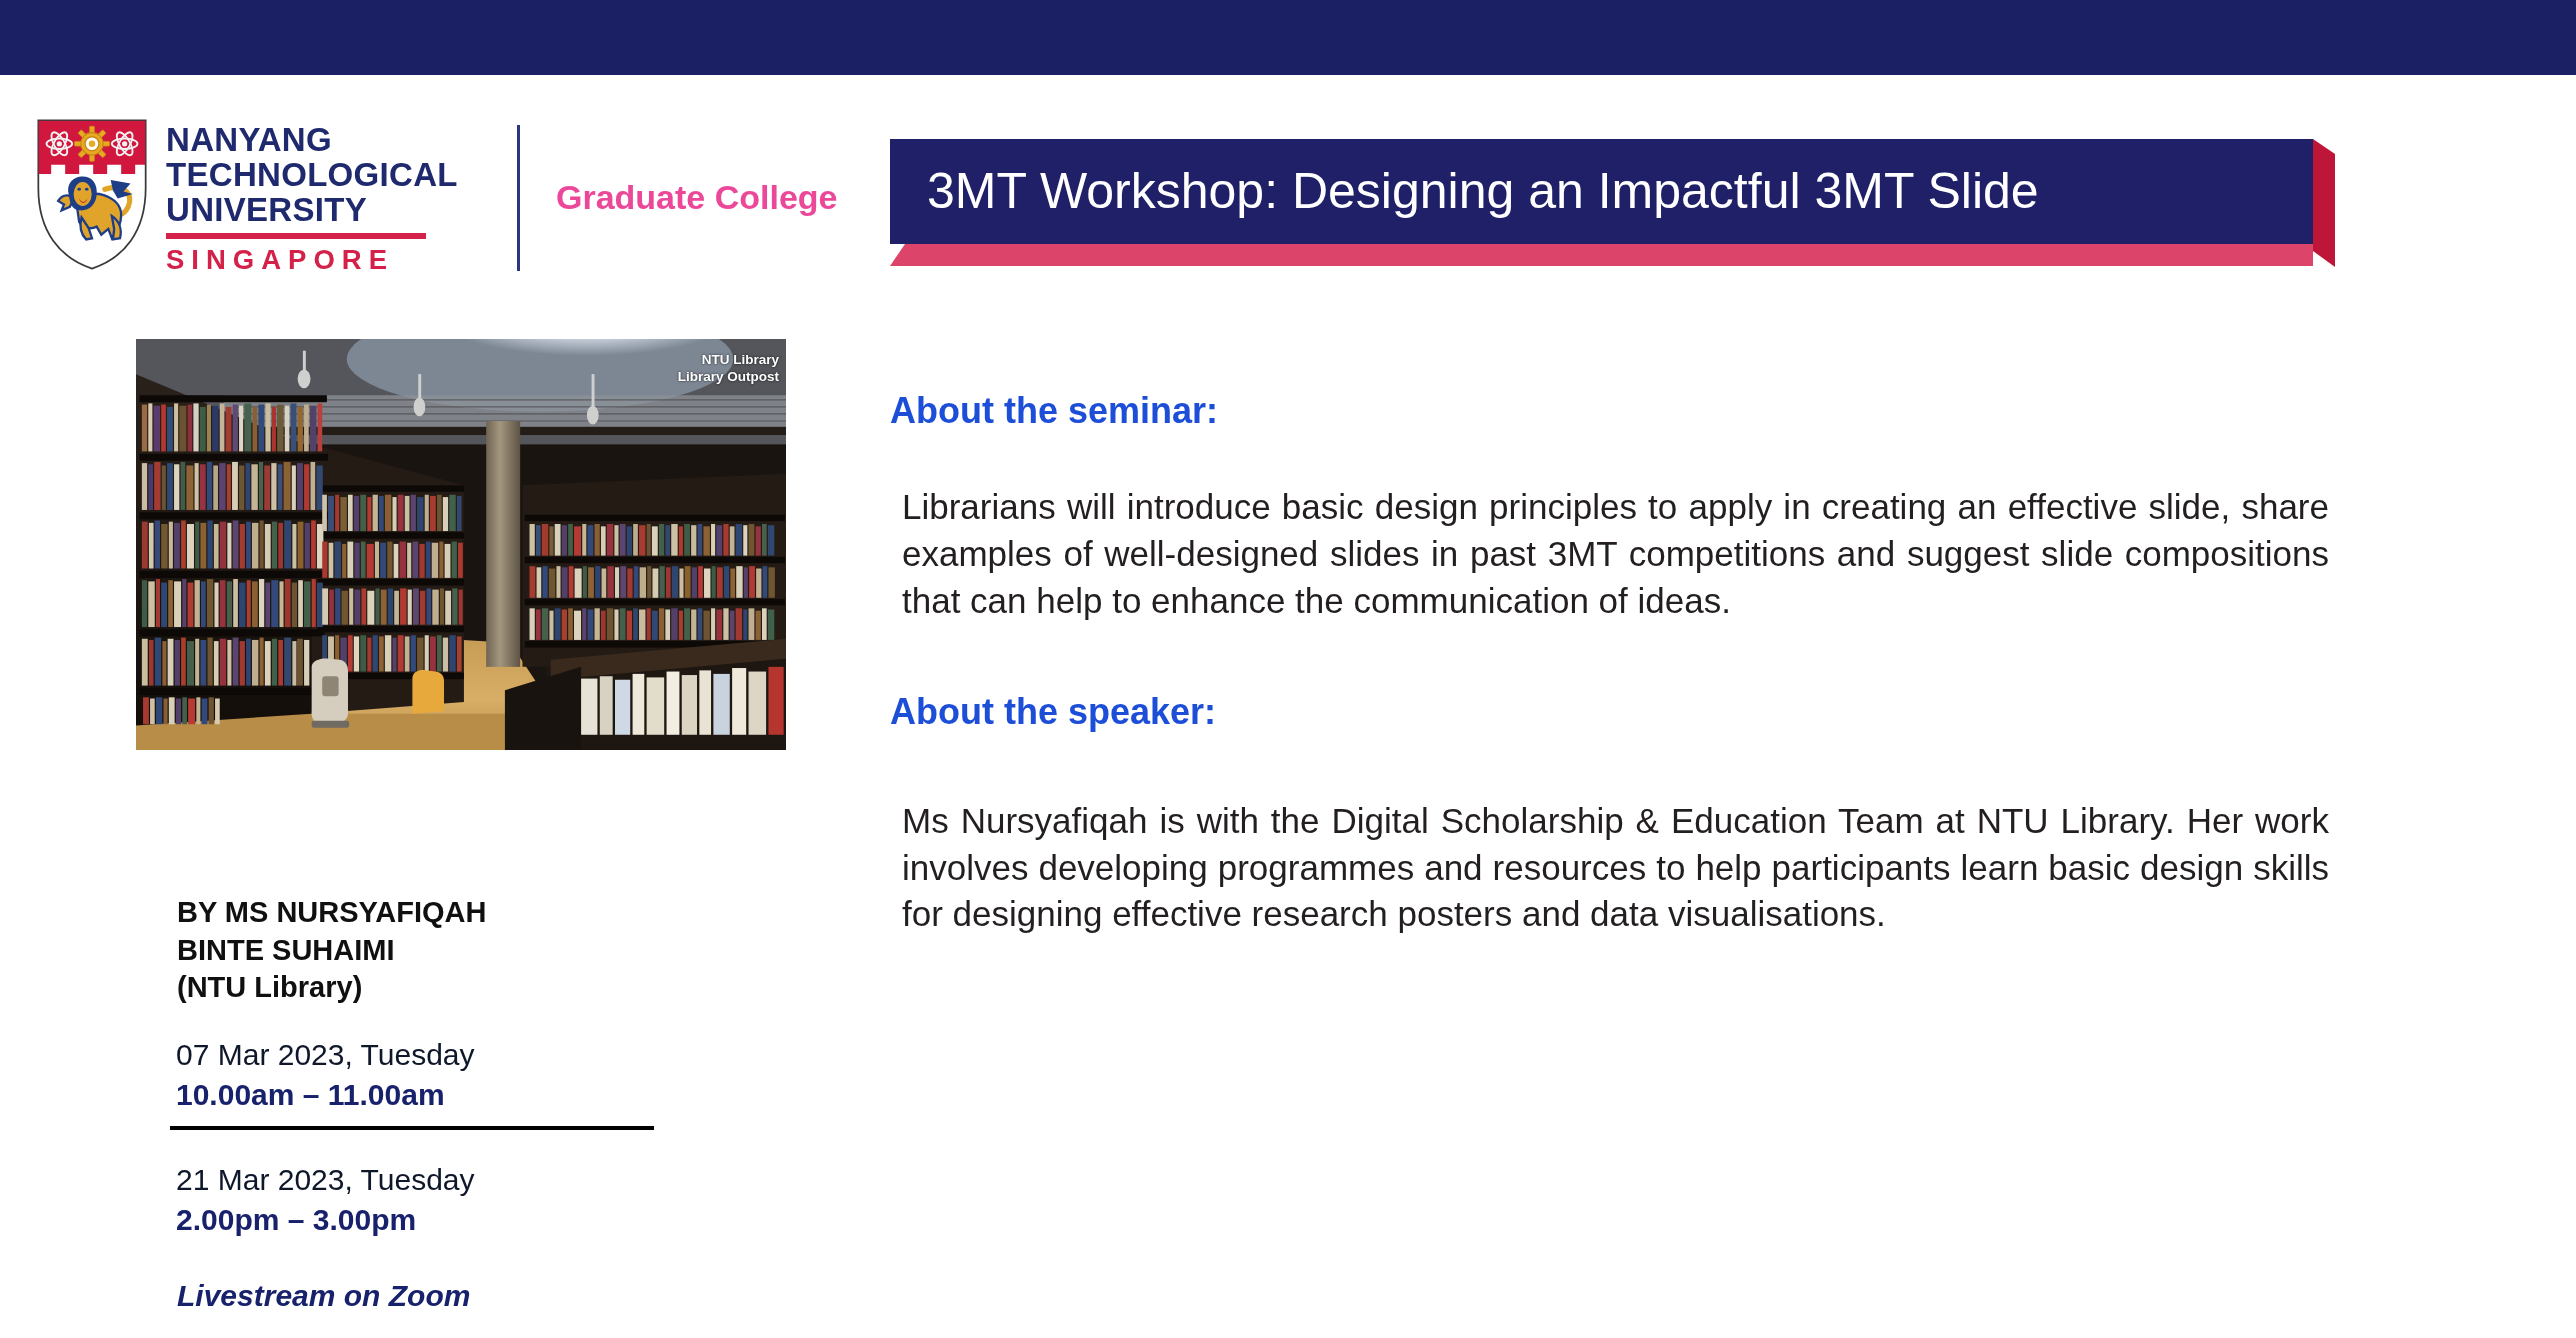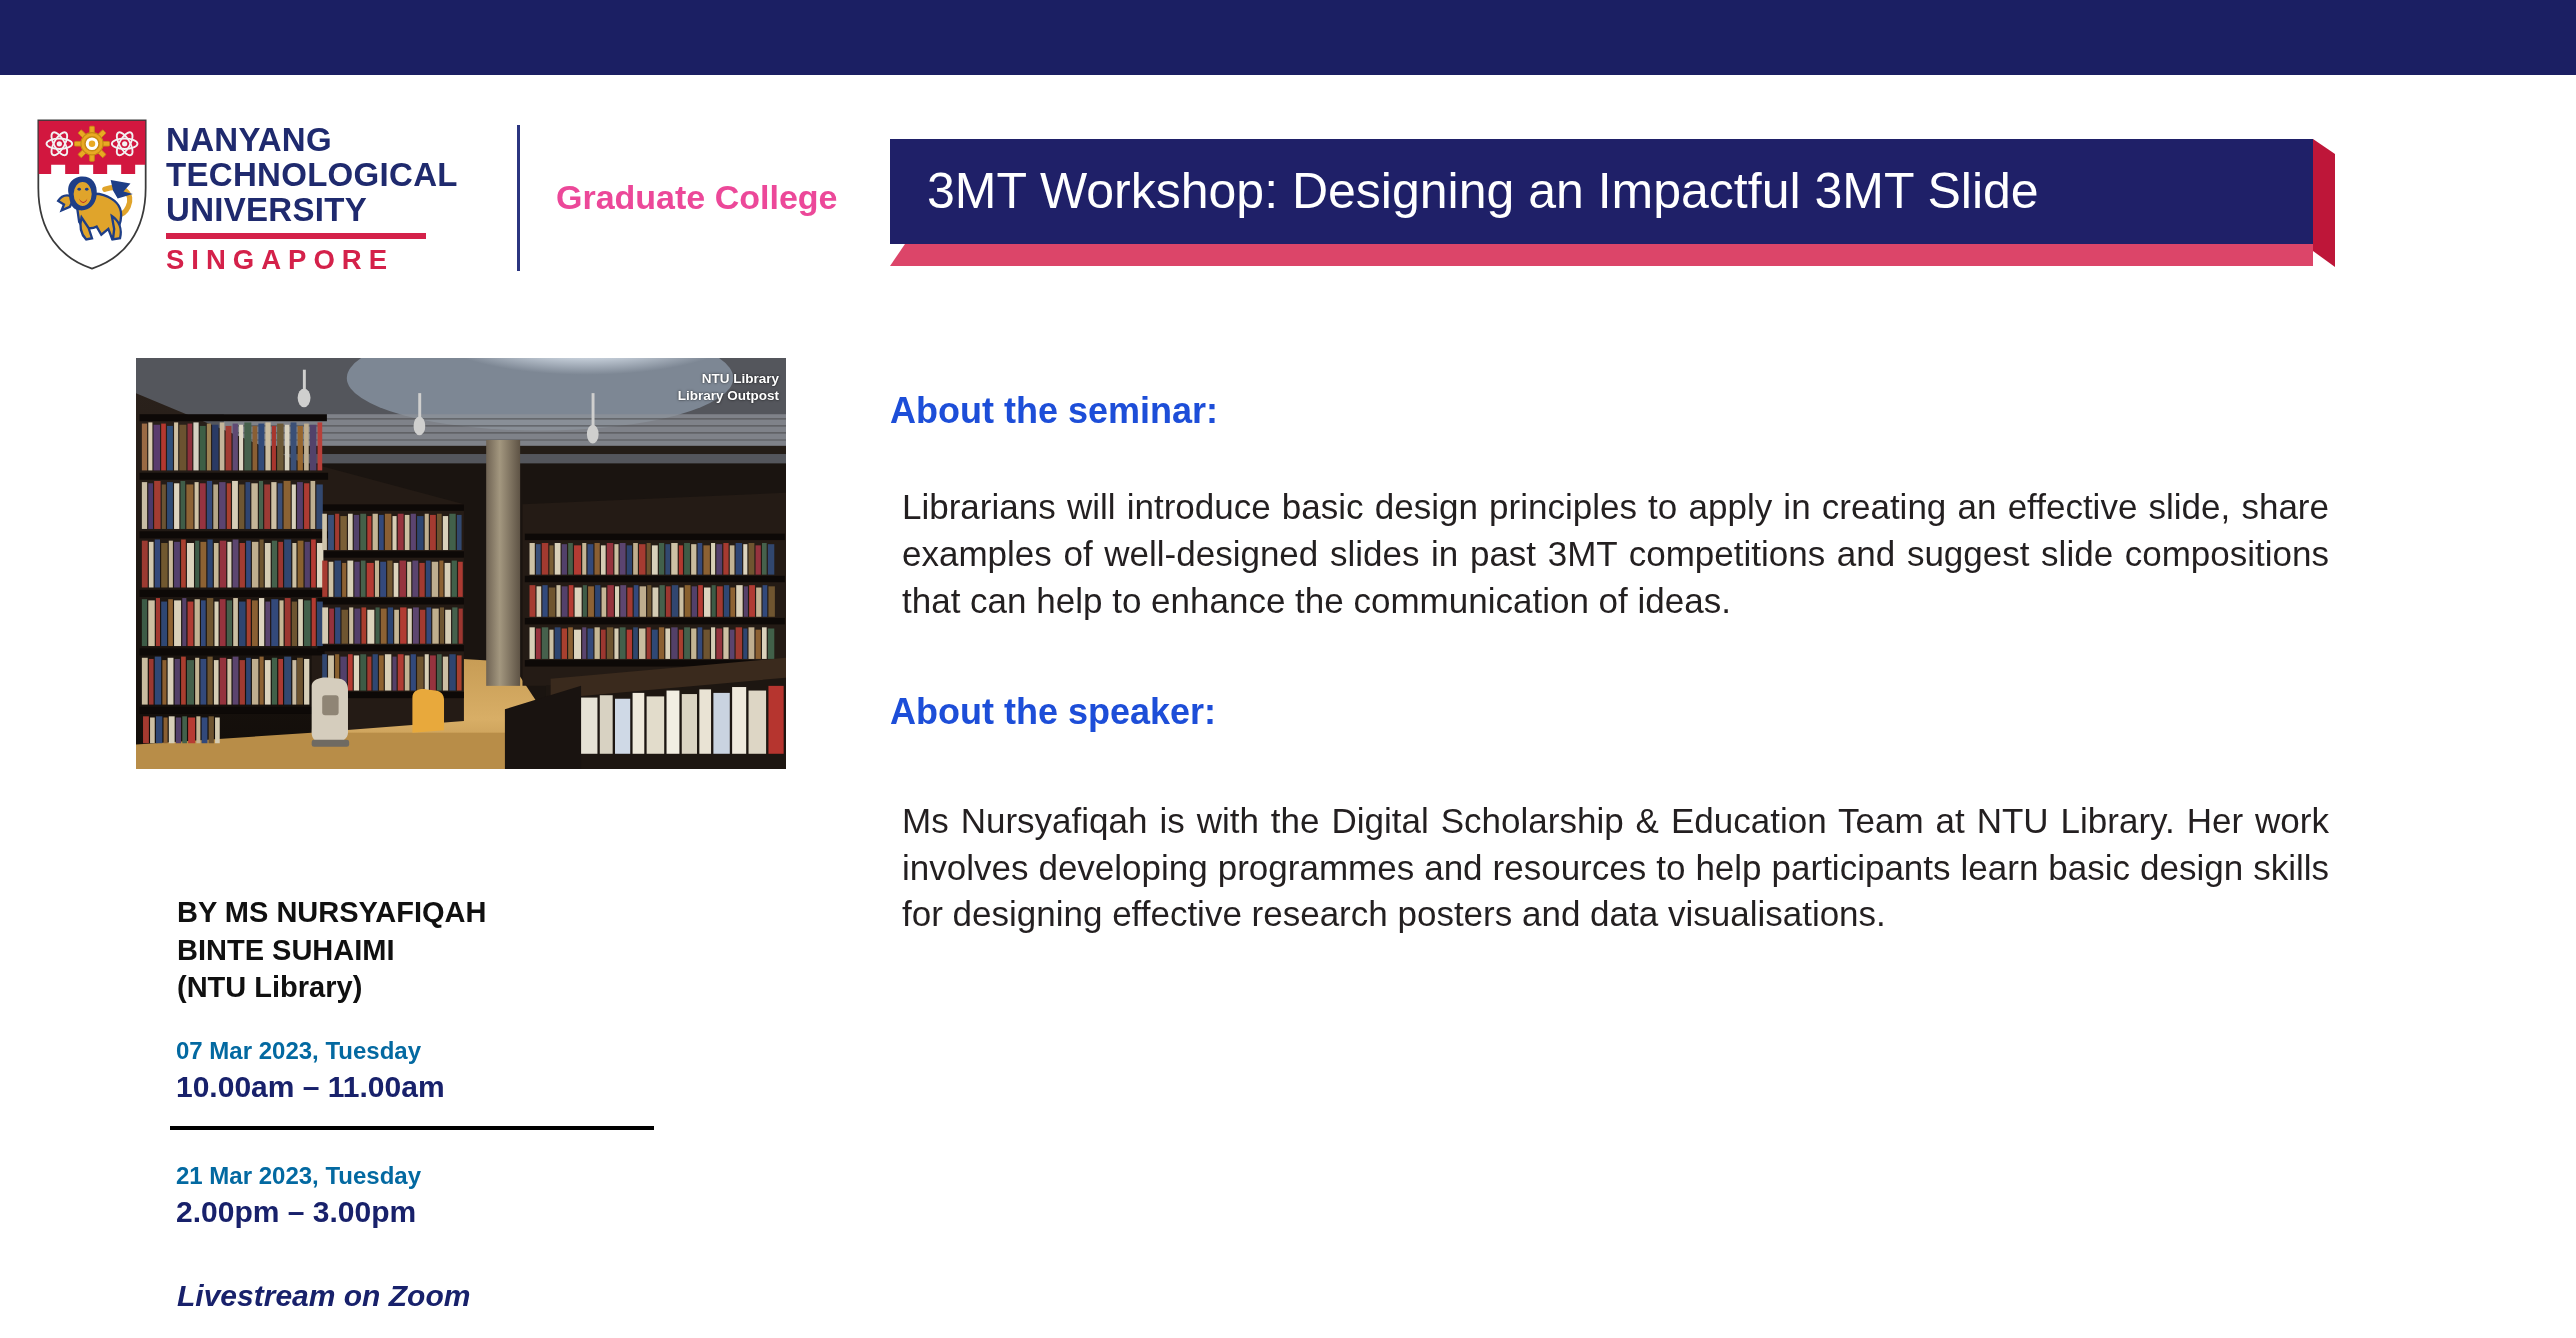--- a/index.html
+++ b/index.html
@@ -141,21 +141,21 @@
     font-weight: normal;
     color: #FFFFFF;
     white-space: nowrap;
     z-index: 4;
   }
 
   
   .photo {
     position: absolute;
     left: 136px;
-    top: 358px;
+    top: 339px;
     width: 650px;
     height: 411px;
     overflow: hidden;
     background: #737373;
   }
   .photo svg { display: block; width: 100%; height: 100%; }
   .photo-watermark {
     position: absolute;
     right: 7px;
     top: 13px;
@@ -200,24 +200,24 @@
     width: 638px;
   }
   .date-block-2 {
     position: absolute;
     left: 176px;
     top: 1160px;
     width: 638px;
   }
   .date-line {
     font-family: "Liberation Sans", sans-serif;
-    font-weight: bold;
-    font-size: 24px;
+    font-weight: normal;
+    font-size: 30px;
     line-height: 1.33;
-    color: #0369a1;
+    color: #0f172a;
     white-space: nowrap;
   }
   .time-line {
     font-family: "Liberation Sans", sans-serif;
     font-weight: bold;
     font-size: 30px;
     line-height: 1.33;
     color: #18216B;
     white-space: nowrap;
   }

